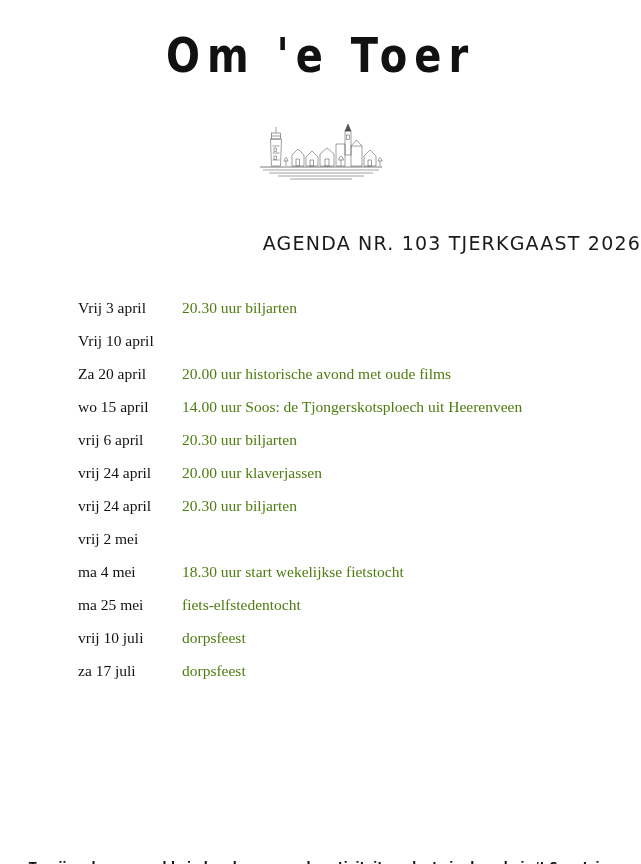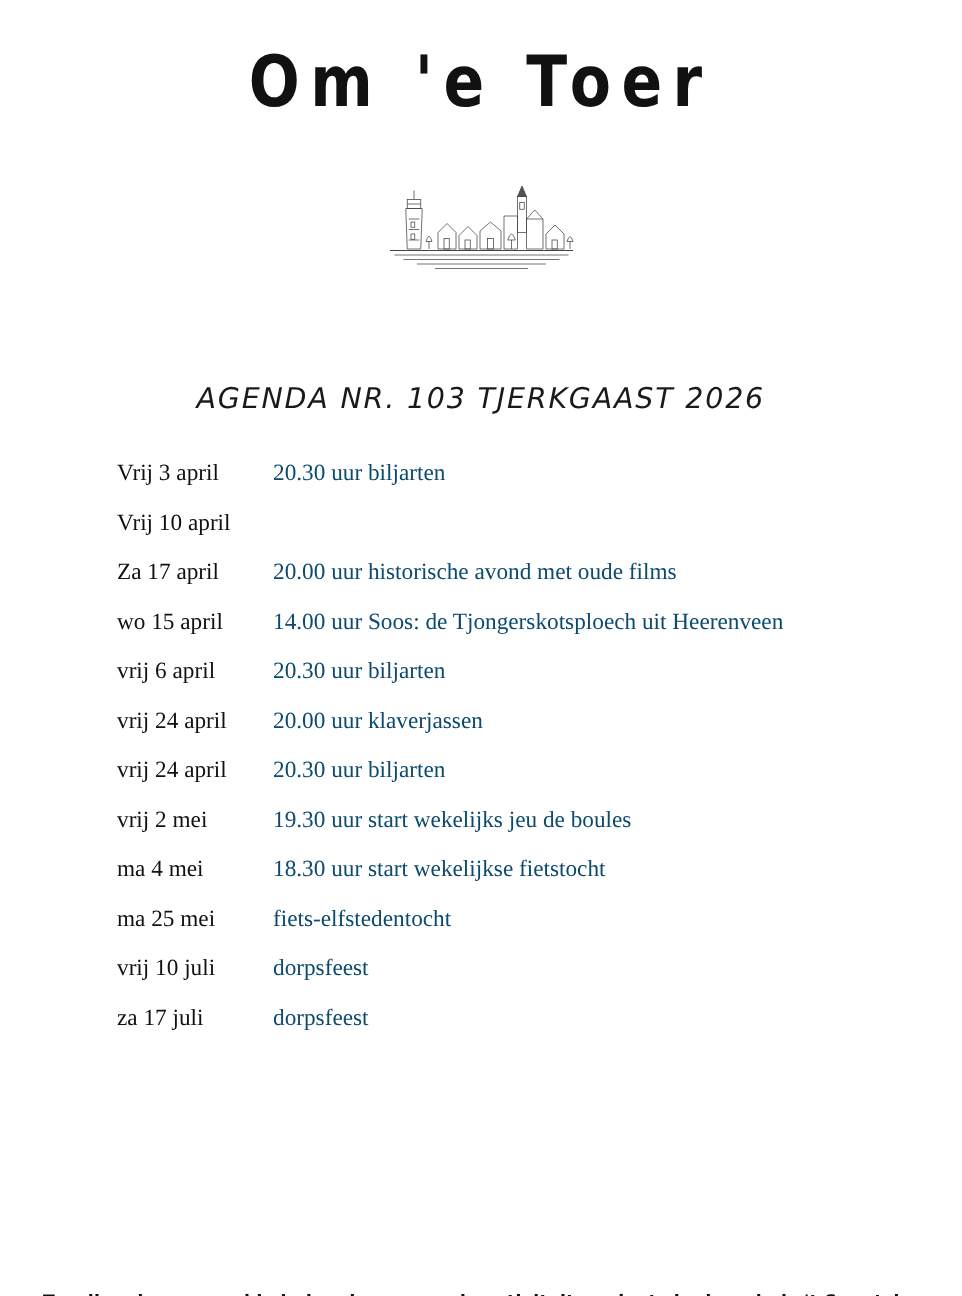--- a/index.html
+++ b/index.html
@@ -36,49 +36,48 @@
     margin-top: 44px;
     display: flex;
     justify-content: center;
   }
   .logo {
     width: 130px;
     height: 66px;
     opacity: 0.92;
   }
   .agenda-title {
-    margin-top: 71px;
-    text-align: center;
+    margin-top: 48px;
+    text-align: right;
     font-family: "DejaVu Sans", sans-serif;
     font-size: 19px;
     font-weight: normal;
     letter-spacing: 1.2px;
     color: #1a1a1a;
-    font-style: italic;
   }
   .agenda-list {
     margin: 30px 0 0 0;
     padding: 0;
     list-style: none;
   }
   .agenda-row {
     display: flex;
-    align-items: flex-start;
+    align-items: flex-end;
     padding-left: 78px;
     height: 33px;
     font-size: 15.5px;
   }
   .agenda-date {
     width: 104px;
     flex: 0 0 104px;
     color: #111111;
   }
   .agenda-desc {
     flex: 1 1 auto;
-    color: #0c4a6e;
+    color: #4d7c0f;
   }
   .footer-note {
     position: absolute;
     left: 0;
     right: 0;
     bottom: 18px;
     text-align: center;
     font-family: "DejaVu Sans", sans-serif;
     font-weight: bold;
     font-size: 11.5px;
@@ -140,42 +139,41 @@
 
   <ul class="agenda-list">
     <li class="agenda-row">
       <span class="agenda-date">Vrij 3 april</span>
       <span class="agenda-desc">20.30 uur biljarten</span>
     </li>
     <li class="agenda-row">
       <span class="agenda-date">Vrij 10 april</span>
     </li>
     <li class="agenda-row">
-      <span class="agenda-date">Za 17 april</span>
+      <span class="agenda-date">Za 20 april</span>
       <span class="agenda-desc">20.00 uur historische avond met oude films</span>
     </li>
     <li class="agenda-row">
       <span class="agenda-date">wo 15 april</span>
       <span class="agenda-desc">14.00 uur Soos: de Tjongerskotsploech uit Heerenveen</span>
     </li>
     <li class="agenda-row">
       <span class="agenda-date">vrij 6 april</span>
       <span class="agenda-desc">20.30 uur biljarten</span>
     </li>
     <li class="agenda-row">
       <span class="agenda-date">vrij 24 april</span>
       <span class="agenda-desc">20.00 uur klaverjassen</span>
     </li>
     <li class="agenda-row">
       <span class="agenda-date">vrij 24 april</span>
       <span class="agenda-desc">20.30 uur biljarten</span>
     </li>
     <li class="agenda-row">
       <span class="agenda-date">vrij 2 mei</span>
-      <span class="agenda-desc">19.30 uur start wekelijks jeu de boules</span>
     </li>
     <li class="agenda-row">
       <span class="agenda-date">ma 4 mei</span>
       <span class="agenda-desc">18.30 uur start wekelijkse fietstocht</span>
     </li>
     <li class="agenda-row">
       <span class="agenda-date">ma 25 mei</span>
       <span class="agenda-desc">fiets-elfstedentocht</span>
     </li>
     <li class="agenda-row">

